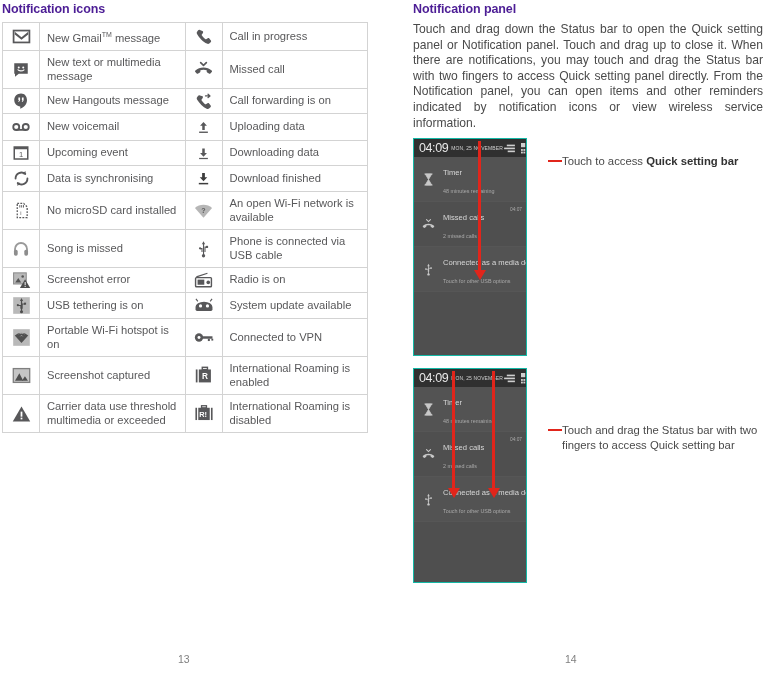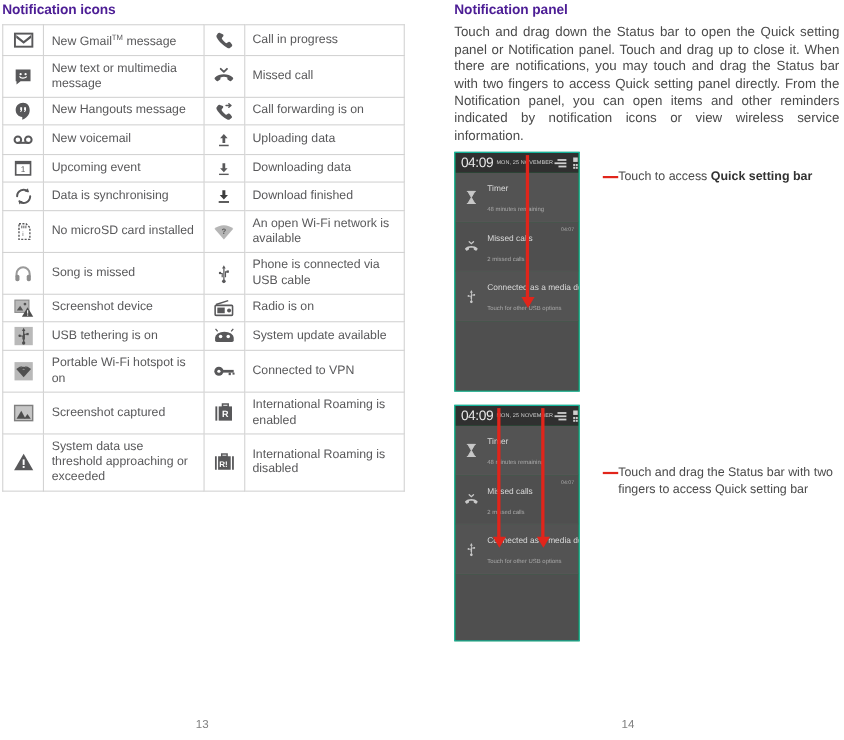--- a/index.html
+++ b/index.html
@@ -371,21 +371,21 @@
           <td class="ic">
             <svg class="gi" width="19" height="18" viewBox="0 0 24 22">
               <rect x="2" y="2" width="16" height="14" fill="#b9b9b9" stroke="#8f8f8f" stroke-width="1.4"></rect>
               <path d="M4 14 L8 8.5 L11.5 14 Z" fill="#555"></path>
               <circle cx="13.5" cy="6.5" r="1.6" fill="#555"></circle>
               <path d="M16.5 10 L23 21 H10 Z" fill="#4f4f4f"></path>
               <rect x="16" y="13.5" width="1.2" height="4" fill="#fff"></rect>
               <rect x="16" y="18.4" width="1.2" height="1.4" fill="#fff"></rect>
             </svg>
           </td>
-          <td class="lb">Screenshot device</td>
+          <td class="lb">Screenshot error</td>
           <td class="ic right-ic">
             <svg class="gi" width="19" height="16" viewBox="0 0 24 20">
               <path d="M3 6 L17 1.5" stroke="#58585a" stroke-width="1.6" fill="none"></path>
               <rect x="2" y="7" width="20" height="11.5" rx="1" fill="none" stroke="#58585a" stroke-width="1.8"></rect>
               <rect x="4.5" y="9.5" width="8.5" height="6.5" fill="#58585a"></rect>
               <circle cx="18" cy="13" r="2.3" fill="#58585a"></circle>
             </svg>
           </td>
           <td class="lb right-lb">Radio is on</td>
         </tr>
@@ -458,21 +458,21 @@
         </tr>
 
         <tr>
           <td class="ic">
             <svg class="gi" width="19" height="18" viewBox="0 0 24 22">
               <path d="M12 1.5 L23 20.5 H1 Z" fill="#58585a"></path>
               <rect x="10.9" y="8" width="2.2" height="6.4" fill="#fff"></rect>
               <rect x="10.9" y="15.6" width="2.2" height="2.2" fill="#fff"></rect>
             </svg>
           </td>
-          <td class="lb">System data use threshold approaching or exceeded</td>
+          <td class="lb">Carrier data use threshold multimedia or exceeded</td>
           <td class="ic right-ic">
             <svg class="gi" width="18" height="19" viewBox="0 0 22 22">
               <rect x="0.5" y="4" width="2" height="15" fill="#58585a"></rect>
               <rect x="19.5" y="4" width="2" height="15" fill="#58585a"></rect>
               <rect x="4" y="4" width="14" height="15" fill="#58585a"></rect>
               <rect x="8" y="1.5" width="6" height="2.6" fill="none" stroke="#58585a" stroke-width="1.6"></rect>
               <text x="10" y="15.5" font-family="Liberation Sans, sans-serif" font-size="9" font-weight="bold" fill="#fff" text-anchor="middle">R!</text>
             </svg>
           </td>
           <td class="lb right-lb">International Roaming is disabled</td>

